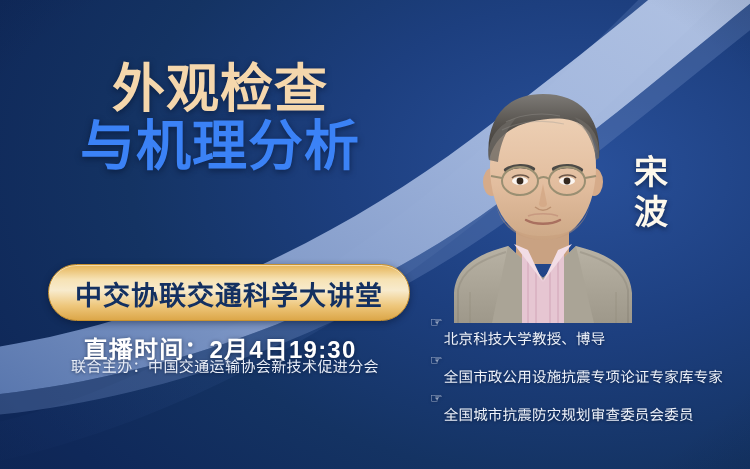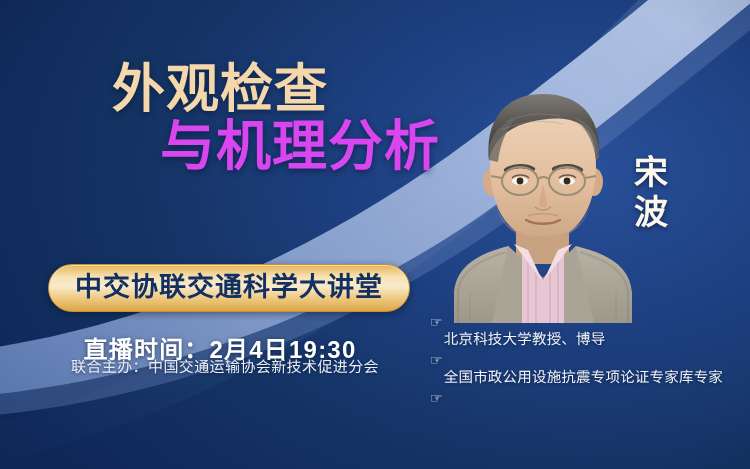--- a/index.html
+++ b/index.html
@@ -48,30 +48,30 @@
     font-family:"Liberation Sans","DejaVu Sans",sans-serif;
     font-weight:700;
     font-size:53px;
     line-height:1.08;
     letter-spacing:1px;
     white-space:nowrap;
     text-shadow:0 2px 6px rgba(4,14,38,.55);
   }
   .title-line.l1{color:#fdf6e8;font-size:55px;}
   .title-line.l2{color:#f5d7ac;font-size:53px;}
-  .title-line.l3{color:#d946ef;font-size:55px;text-align:right;}
+  .title-line.l3{color:#3b82f6;font-size:55px;}
 
   
   .pill-wrap{
     position:absolute;left:48px;top:264px;
     z-index:6;
   }
   .pill{
     display:inline-block;
-    padding:0 26px 7px 26px;
+    padding:9px 26px 7px 26px;
     border-radius:30px;
     border:1.5px solid #c9922f;
     background:linear-gradient(180deg,#e6b457 0%,#f6e2b4 26%,#f8ebcd 46%,#eec77c 74%,#dca749 100%);
     box-shadow:0 2px 7px rgba(5,16,40,.45), inset 0 1px 0 rgba(255,255,255,.5);
   }
   .pill-text{
     font-size:27px;font-weight:700;letter-spacing:1px;
     color:#133061;white-space:nowrap;
     font-family:"Liberation Sans","DejaVu Sans",sans-serif;
   }
@@ -319,16 +319,17 @@
     <div class="cred-row">
       <span class="cred-bullet">☞</span>
       <span class="cred-text">北京科技大学教授、博导</span>
     </div>
     <div class="cred-row">
       <span class="cred-bullet">☞</span>
       <span class="cred-text">全国市政公用设施抗震专项论证专家库专家</span>
     </div>
     <div class="cred-row">
       <span class="cred-bullet">☞</span>
+      <span class="cred-text">全国城市抗震防灾规划审查委员会委员</span>
     </div>
   </div>
 
 </div>
 
 </body></html>

